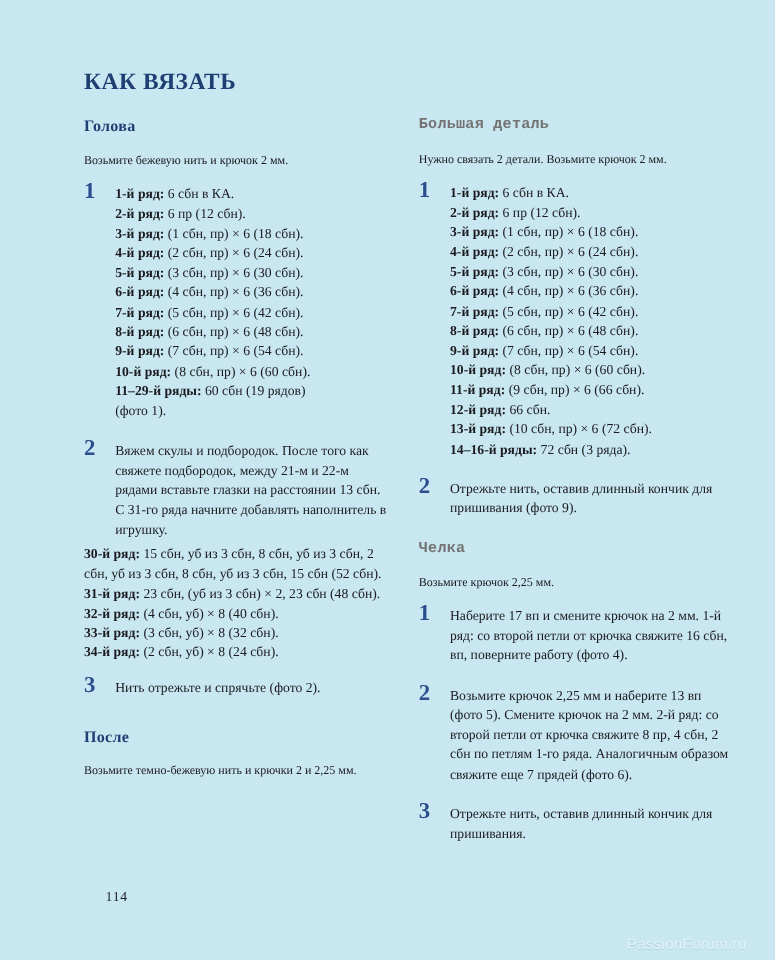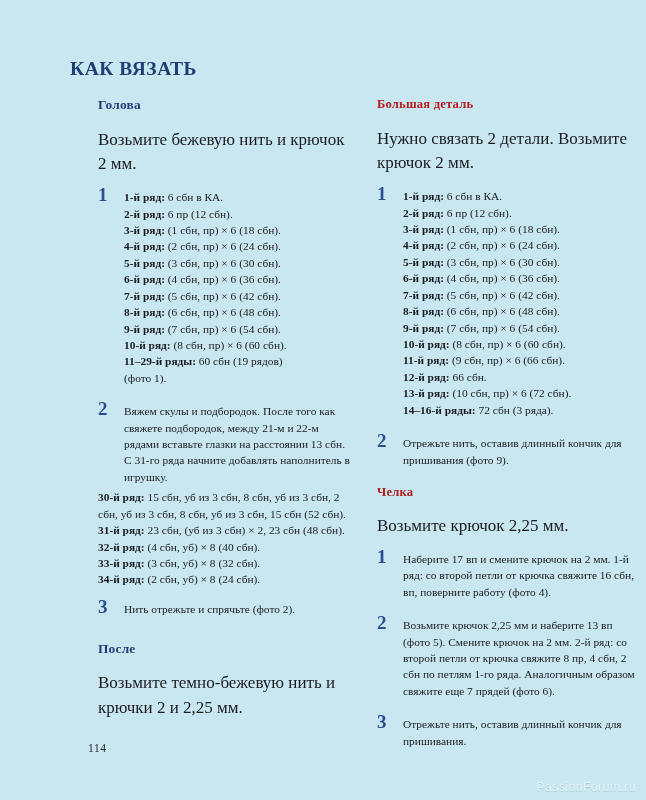--- a/index.html
+++ b/index.html
@@ -31,41 +31,40 @@
     color: #1f3f73;
     margin: 0 0 18px 0;
     line-height: 1.1;
     font-variant: normal;
   }
   .columns {
     display: flex;
     flex-direction: row;
     gap: 24px;
     align-items: flex-start;
-    margin-left: 28px;
   }
   .col {
     width: 255px;
     flex: 0 0 255px;
   }
   .col-right {
     width: 262px;
     flex: 0 0 262px;
   }
   .sec-head {
     font-size: 12.6px;
     font-weight: bold;
     margin: 0 0 14px 0;
     line-height: 1.2;
     letter-spacing: 0.2px;
   }
   .sec-head.blue { color: #1f3f73; font-size: 13.4px; }
-  .sec-head.dark { color: #b91c1c; }
+  .sec-head.dark { color: #737373; font-family: Liberation Mono, monospace; }
   .intro {
-    font-size: 17px;
+    font-size: 10px;
     line-height: 1.46;
     margin: 0 0 12px 0;
   }
   .step {
     position: relative;
     padding-left: 26px;
     margin: 0 0 4px 0;
   }
   .step .num {
     position: absolute;
@@ -94,21 +93,21 @@
   .folio {
     position: absolute;
     left: 88px;
     bottom: 46px;
     font-size: 11.5px;
     color: #23232b;
     letter-spacing: 0.6px;
   }
   .watermark {
     position: absolute;
-    right: 10px;
+    right: 24px;
     bottom: 6px;
     font-size: 12.5px;
     color: #e4f2f7;
     font-family: "Liberation Sans", sans-serif;
     letter-spacing: 0.3px;
     text-shadow: 0 1px 0 rgba(150,190,205,0.55);
   }
 </style>
 </head>
 <body>

